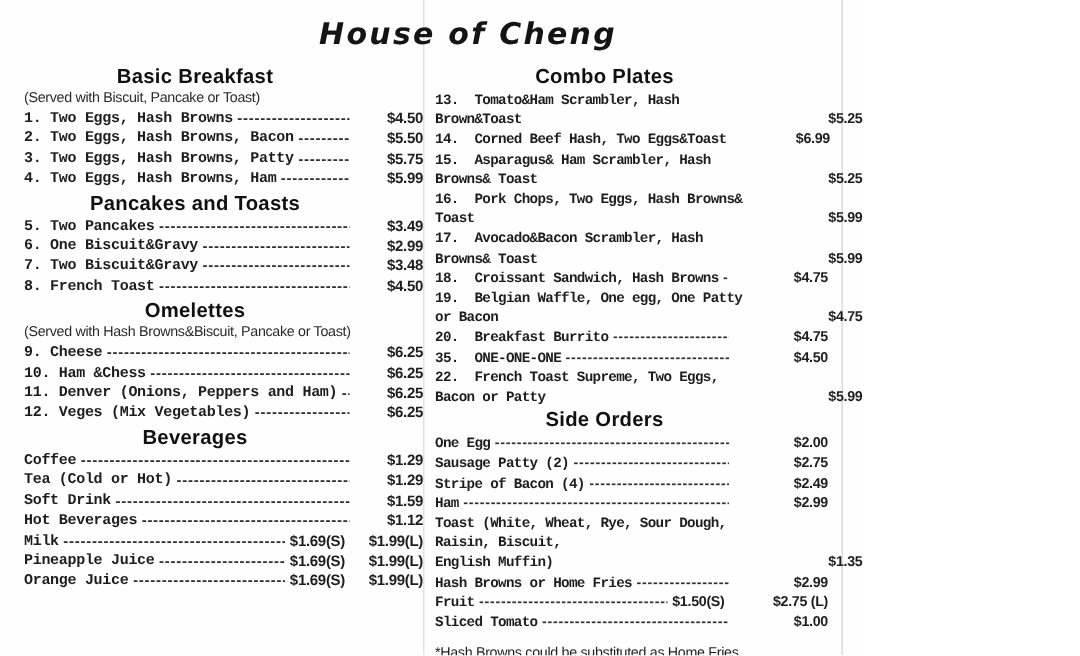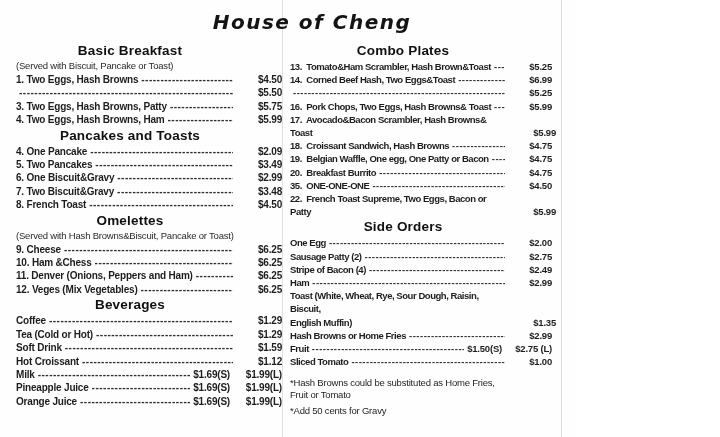--- a/index.html
+++ b/index.html
@@ -36,33 +36,33 @@
   .sec-note {
     font-size:9.5px; font-weight:normal; line-height:11px;
     margin:0 0 2px; color:#2a2a2a; letter-spacing:-0.2px;
   }
 
   .row {
     display:flex; align-items:flex-end;
     font-weight:bold; line-height:13.4px; color:#1d1d1d;
   }
   .col-right .row { line-height:13.2px; }
-  .nm   { flex:0 0 auto; white-space:pre-wrap; letter-spacing:-0.2px; }
+  .nm   { flex:0 0 auto; white-space:pre-wrap; letter-spacing:-0.2px;font-family:Liberation Mono, monospace; }
   .col-right .nm { letter-spacing:-0.45px; max-width:216px; }
   .lead {
     flex:1 1 0; min-width:0; overflow:hidden; white-space:nowrap;
     margin:0 3px 0 3px; color:#2e2e2e;
   }
   .lead::after {
     content:"--------------------------------------------------------------------------------------------------------";
     letter-spacing:0.5px;
   }
   .ps { flex:0 0 auto; margin-right:6px; letter-spacing:-0.2px; }
   .pr { flex:0 0 auto; min-width:46px; text-align:right; letter-spacing:-0.2px; }
-  .col-right .pr { min-width:44px; }
+  .col-right .pr { min-width:44px;margin-left:19px; }
 
   .footnotes { margin-top:9px; }
   .footnote {
     font-size:9.5px; font-weight:normal; line-height:12px;
     white-space:pre-line; margin-bottom:4px; color:#1d1d1d;
     letter-spacing:-0.2px;
   }
 
   .watermark {
     position:absolute; left:564px; top:393px;
@@ -83,41 +83,37 @@
   <div class="col col-left" id="col-left">
       <div class="section">
         <div class="sec-heading">Basic Breakfast</div>
         <div class="sec-note">(Served with Biscuit, Pancake or Toast)</div>
         <div class="row">
           <span class="nm">1. Two Eggs, Hash Browns</span>
           <span class="lead"></span>
           <span class="pr">$4.50</span>
         </div>
         <div class="row">
+          <span class="nm">2. Two Eggs, Hash Browns, Bacon</span>
           <span class="lead"></span>
           <span class="pr">$5.50</span>
         </div>
         <div class="row">
           <span class="nm">3. Two Eggs, Hash Browns, Patty</span>
           <span class="lead"></span>
           <span class="pr">$5.75</span>
         </div>
         <div class="row">
           <span class="nm">4. Two Eggs, Hash Browns, Ham</span>
           <span class="lead"></span>
           <span class="pr">$5.99</span>
         </div>
       </div>
       <div class="section">
         <div class="sec-heading">Pancakes and Toasts</div>
-        <div class="row">
-          <span class="nm">4. One Pancake</span>
-          <span class="lead"></span>
-          <span class="pr">$2.09</span>
-        </div>
         <div class="row">
           <span class="nm">5. Two Pancakes</span>
           <span class="lead"></span>
           <span class="pr">$3.49</span>
         </div>
         <div class="row">
           <span class="nm">6. One Biscuit&amp;Gravy</span>
           <span class="lead"></span>
           <span class="pr">$2.99</span>
         </div>
@@ -167,21 +163,21 @@
           <span class="nm">Tea (Cold or Hot)</span>
           <span class="lead"></span>
           <span class="pr">$1.29</span>
         </div>
         <div class="row">
           <span class="nm">Soft Drink</span>
           <span class="lead"></span>
           <span class="pr">$1.59</span>
         </div>
         <div class="row">
-          <span class="nm">Hot Croissant</span>
+          <span class="nm">Hot Beverages</span>
           <span class="lead"></span>
           <span class="pr">$1.12</span>
         </div>
         <div class="row">
           <span class="nm">Milk</span>
           <span class="lead"></span>
           <span class="ps">$1.69(S)</span>
           <span class="pr">$1.99(L)</span>
         </div>
         <div class="row">
@@ -205,20 +201,21 @@
           <span class="nm">13.  Tomato&amp;Ham Scrambler, Hash Brown&amp;Toast</span>
           <span class="lead"></span>
           <span class="pr">$5.25</span>
         </div>
         <div class="row">
           <span class="nm">14.  Corned Beef Hash, Two Eggs&amp;Toast</span>
           <span class="lead"></span>
           <span class="pr">$6.99</span>
         </div>
         <div class="row">
+          <span class="nm">15.  Asparagus&amp; Ham Scrambler, Hash Browns&amp; Toast</span>
           <span class="lead"></span>
           <span class="pr">$5.25</span>
         </div>
         <div class="row">
           <span class="nm">16.  Pork Chops, Two Eggs, Hash Browns&amp; Toast</span>
           <span class="lead"></span>
           <span class="pr">$5.99</span>
         </div>
         <div class="row">
           <span class="nm">17.  Avocado&amp;Bacon Scrambler, Hash Browns&amp; Toast</span>

